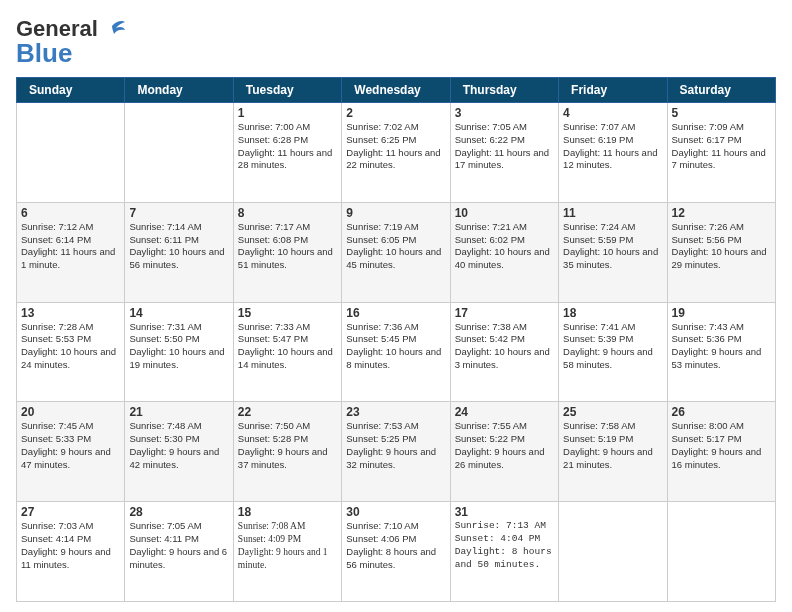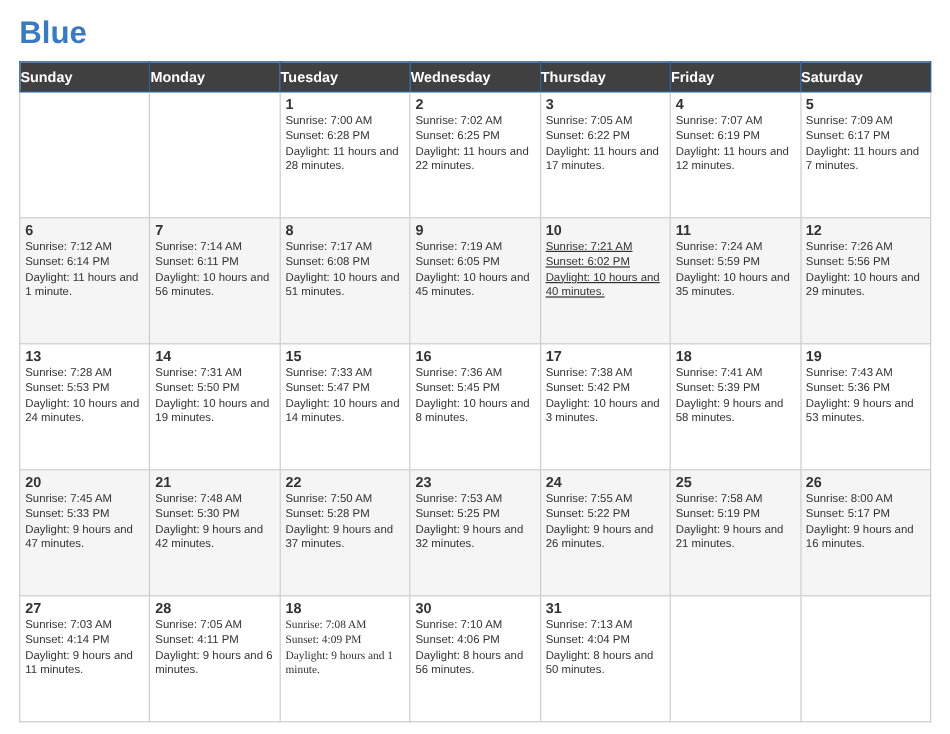--- a/index.html
+++ b/index.html
@@ -50,25 +50,25 @@
       flex: 1;
       display: flex;
       flex-direction: column;
     }
     .cal-table {
       width: 100%;
       border-collapse: collapse;
       flex: 1;
     }
     .cal-table th {
-      background: #404040;
+      background: #0c4a6e;
       color: #fff;
       font-size: 12px;
       font-weight: bold;
-      padding: 5px 0;
+      padding: 5px 12px;
       text-align: left;
       border: 1px solid #2a5f9e;
     }
     .cal-table td {
       border: 1px solid #ccc;
       vertical-align: top;
       padding: 3px 4px;
       width: calc(100% / 7);
       background: #fff;
     }
@@ -91,20 +91,26 @@
       background: #fff !important;
     }
   </style>
 </head>
 <body>
 
 <div class="page">
   <div class="header">
     <div class="logo-wrapper">
       <div class="logo">
+        <div style="display:flex;align-items:center;gap:0;">
+          <span style="font-size:22px;font-weight:bold;color:#333;">General</span>
+          <svg width="28" height="22" viewBox="0 0 28 22">
+            <path d="M14 8 C18 3, 24 2, 27 4 C24 5, 20 7, 18 10 C22 8, 26 9, 27 12 C23 11, 18 12, 16 16 C15 13, 14 10, 14 8Z" fill="#3a7abf"></path>
+          </svg>
+        </div>
         <span style="font-size:26px;font-weight:bold;color:#3a7abf;margin-top:-4px;">Blue</span>
       </div>
     </div>
     <div class="title-section">
       <div class="month-title"></div>
       <div class="subtitle"></div>
     </div>
   </div>
 
   <div class="calendar">
@@ -175,21 +181,21 @@
 Daylight: 10 hours and 51 minutes.</div>
             </td>
             <td>
               <span class="day-num">9</span>
               <div class="day-info" style="white-space: pre-line;">Sunrise: 7:19 AM
 Sunset: 6:05 PM
 Daylight: 10 hours and 45 minutes.</div>
             </td>
             <td>
               <span class="day-num">10</span>
-              <div class="day-info" style="white-space: pre-line; text-decoration: underline;">Sunrise: 7:21 AM
+              <div class="day-info" style="white-space: pre-line;">Sunrise: 7:21 AM
 Sunset: 6:02 PM
 Daylight: 10 hours and 40 minutes.</div>
             </td>
             <td>
               <span class="day-num">11</span>
               <div class="day-info" style="white-space: pre-line;">Sunrise: 7:24 AM
 Sunset: 5:59 PM
 Daylight: 10 hours and 35 minutes.</div>
             </td>
             <td>
@@ -307,21 +313,21 @@
 Daylight: 9 hours and 1 minute.</div>
             </td>
             <td>
               <span class="day-num">30</span>
               <div class="day-info" style="white-space: pre-line;">Sunrise: 7:10 AM
 Sunset: 4:06 PM
 Daylight: 8 hours and 56 minutes.</div>
             </td>
             <td>
               <span class="day-num">31</span>
-              <div class="day-info" style="white-space: pre-line;">Sunrise: 7:13 AM
+              <div class="day-info" style="white-space: pre-line; font-family: Liberation Mono, monospace;">Sunrise: 7:13 AM
 Sunset: 4:04 PM
 Daylight: 8 hours and 50 minutes.</div>
             </td>
             <td class="empty-cell"></td>
             <td class="empty-cell"></td>
           </tr>
         </tbody>
     </table>
   </div>
 </div>

